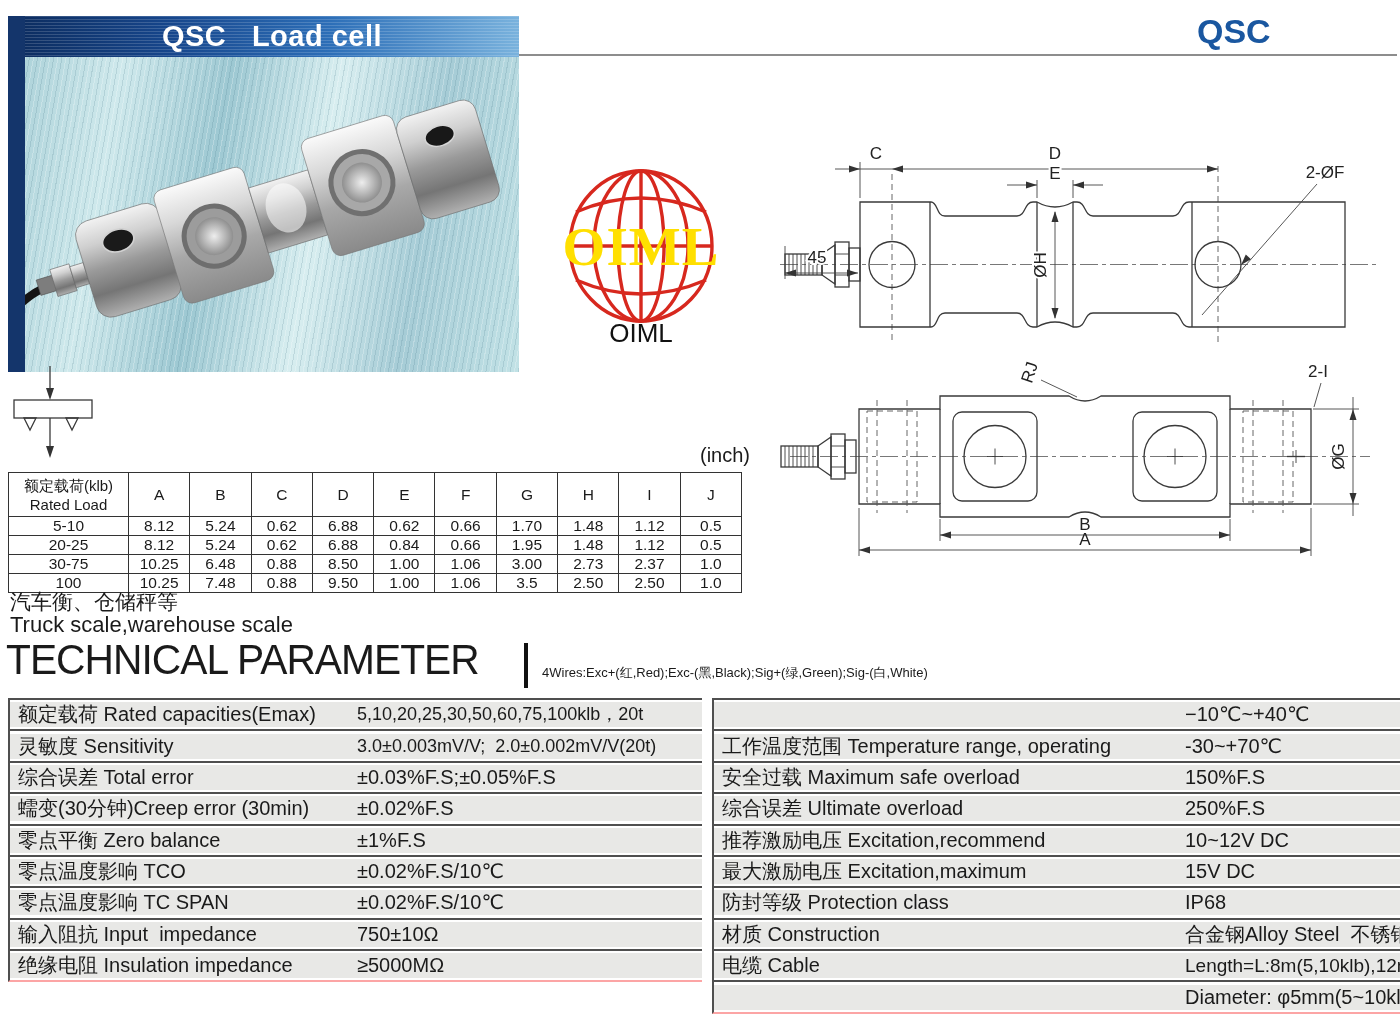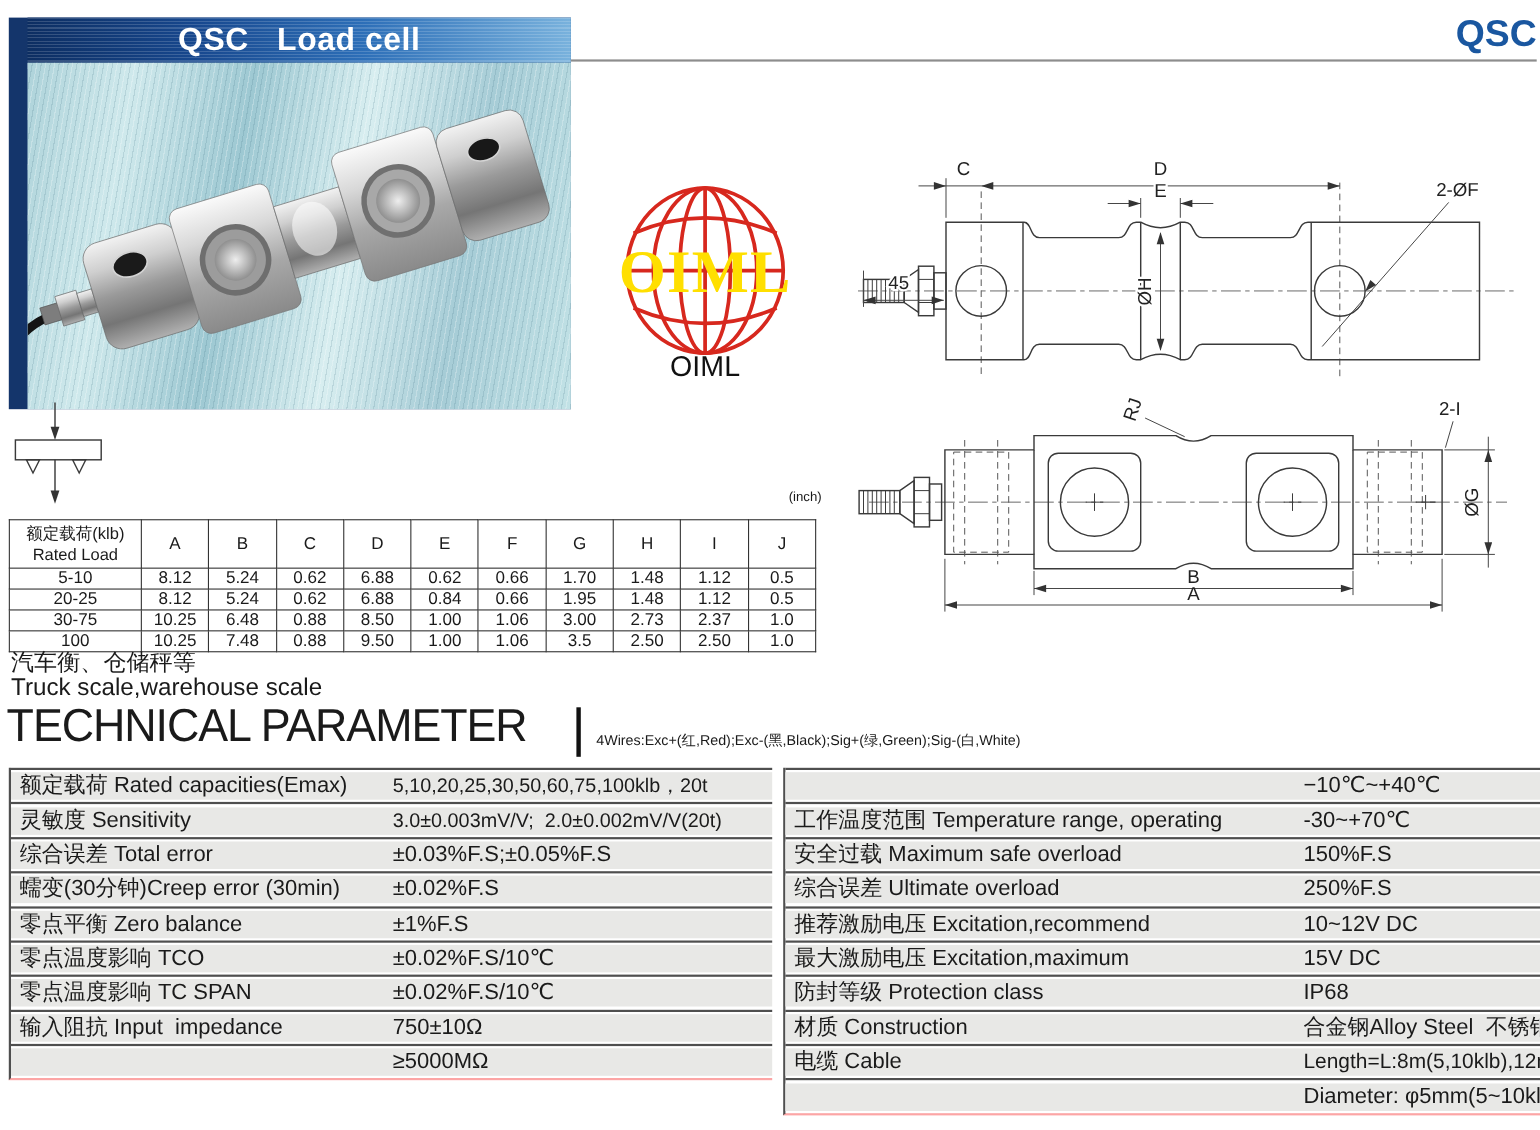--- a/index.html
+++ b/index.html
@@ -10,33 +10,33 @@
   #photo-frame{left:8px;top:16px;width:511px;height:356px;background:#14356b}
   #banner{position:absolute;left:17px;top:0;width:494px;height:41px;
     background:
       repeating-linear-gradient(180deg,rgba(255,255,255,.16) 0 1px,rgba(0,0,0,0) 1px 3px),
       linear-gradient(90deg,#0d2e62 0%,#17478d 30%,#2d6fb8 62%,#79b2dd 100%)}
   #banner .t{width:100%;text-align:center;line-height:41px;color:#fff;font-size:29px;font-weight:bold;white-space:pre;letter-spacing:.5px}
   #photo{position:absolute;left:17px;top:41px;width:494px;height:315px;overflow:hidden;
     background:
       repeating-linear-gradient(100deg,rgba(255,255,255,.25) 0 1px,rgba(0,0,0,0) 1px 4px,rgba(55,105,125,.16) 4px 5px,rgba(0,0,0,0) 5px 8px),
       linear-gradient(100deg,#aed3da 0%,#cfe9ec 18%,#9dc8d2 38%,#d8eef0 58%,#a6ccd6 78%,#c2e2e6 100%)}
-  #brand{right:3px;top:12px;width:200px;text-align:right;font-size:34px;font-weight:bold;color:#1a57a0}
+  #brand{right:3px;top:12px;width:200px;text-align:left;font-size:34px;font-weight:bold;color:#1a57a0}
   #top-rule{left:519px;top:54px;width:878px;height:2px;background:#8d8d8d}
   
   svg text{font-family:"Liberation Sans","DejaVu Sans",sans-serif;font-size:17px;fill:#222}
   .oln{stroke:#3a3a3a;stroke-width:1.3;fill:none}
   .thin{stroke:#3a3a3a;stroke-width:.9;fill:none}
   .dim{stroke:#444;stroke-width:.9;fill:none}
   .ctr{stroke:#555;stroke-width:.8;fill:none;stroke-dasharray:18 4 4 4}
   .hid{stroke:#555;stroke-width:.9;fill:none;stroke-dasharray:6 4}
   .ah{fill:#333;stroke:none}
   .halo{paint-order:stroke;stroke:#fff;stroke-width:4px}
   
-  #inch-note{left:692px;top:444px;width:80px;text-align:center;font-size:12px}
+  #inch-note{left:670px;top:444px;width:80px;text-align:right;font-size:20px}
   #dimtable{left:8px;top:472px}
   #dimtable table{border-collapse:collapse;width:733px;table-layout:fixed}
   #dimtable td,#dimtable th{border:1.4px solid #333;text-align:center;font-weight:400;padding:0;font-size:15.5px}
   #dimtable thead tr{height:44px}
   #dimtable tbody tr{height:17px}
   #dimtable .rh{font-size:15px;line-height:19px}
   #app-zh{left:10px;top:588px;font-size:21px}
   #app-en{left:10px;top:612px;font-size:22px}
   
   #tech-title{left:6px;top:636px;font-size:42px;letter-spacing:-1px;white-space:pre;transform:scaleX(.97);transform-origin:0 50%}
@@ -388,20 +388,21 @@
       </div>
     </div>
   <div class="prow">
       <div class="pband">
     <span class="plabel">输入阻抗 Input  impedance</span>
     <span class="pvalue">750±10Ω</span>
       </div>
     </div>
   <div class="prow">
       <div class="pband">
+    <span class="plabel">绝缘电阻 Insulation impedance</span>
     <span class="pvalue">≥5000MΩ</span>
       </div>
     </div>
 </div>
 
 <div class="ptable" id="pt-right">
   <div class="prow">
       <div class="pband">
     <span class="pvalue">−10℃~+40℃</span>
       </div>

